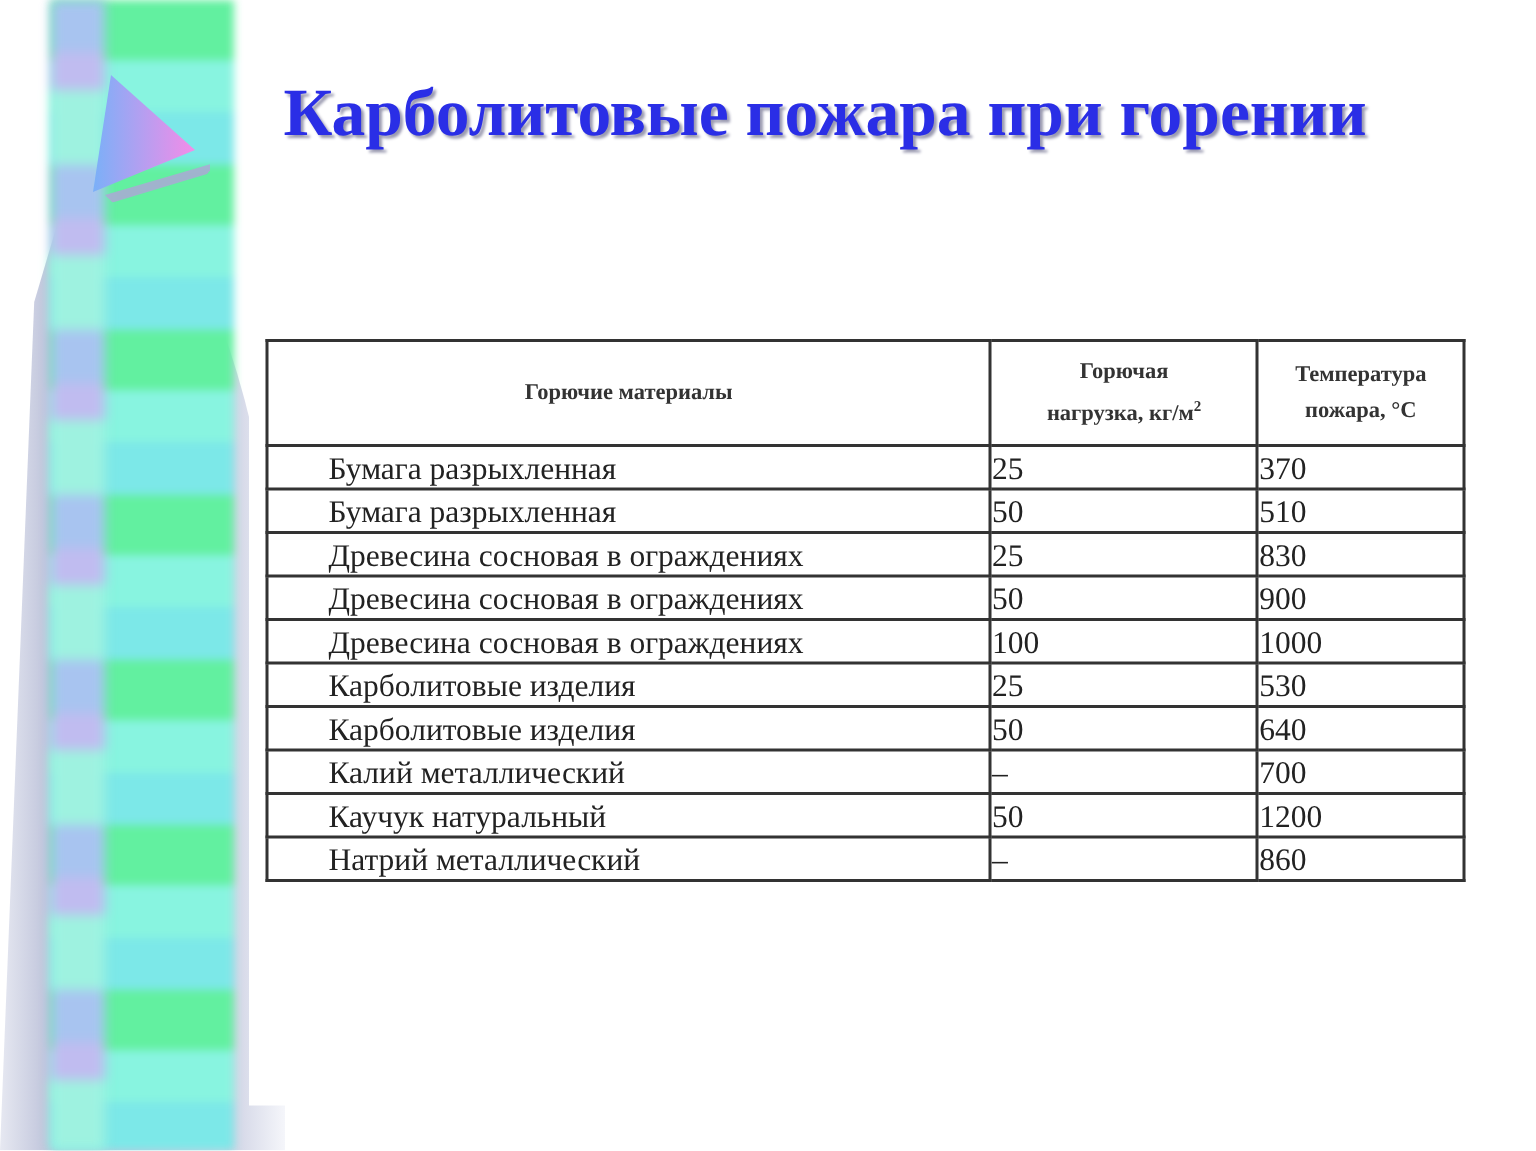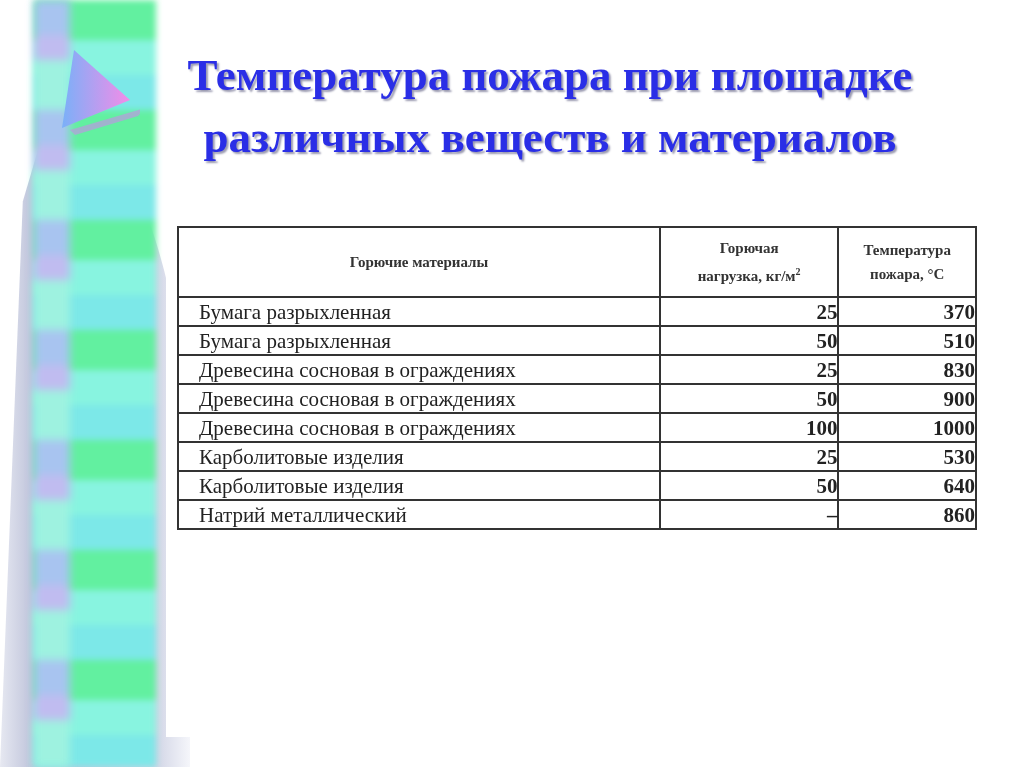--- a/index.html
+++ b/index.html
@@ -59,22 +59,22 @@
     border: 2px solid #333;
     padding: 0;
   }
   table.fire th {
     height: 68px; font-size: 15px; font-weight: bold; line-height: 24px;
     color: #333;
   }
   table.fire td {
     height: 27px; font-size: 21px; line-height: 26px;
   }
-  table.fire td.name { padding-left: 20px; text-align: left; }
-  table.fire td.num { text-align: right; font-weight: bold; }
+  table.fire td.name { padding-left: 40px; text-align: left; }
+  table.fire td.num { text-align: left; }
   .col1 { width: 496px; }
   .col2 { width: 182px; }
   .col3 { width: 138px; }
   sup { font-size: 10px; }
 </style>
 </head>
 <body>
 
 <div class="side-swoosh"></div>
 <div class="side-strip"></div>
@@ -85,22 +85,21 @@
     <linearGradient id="tg" x1="0" y1="0" x2="1" y2="0">
       <stop offset="0" stop-color="#7ab0f8"></stop>
       <stop offset="1" stop-color="#f48ce8"></stop>
     </linearGradient>
   </defs>
   <polygon points="10,80 85,58 78,66 15,85" fill="#b0a4d8" opacity="0.8"></polygon>
   <polygon points="14,0 70,50 2,78" fill="url(#tg)"></polygon>
 </svg>
 
 <h1 class="title">
-  <span>Температура пожара при площадке</span><br>
-  <span>различных веществ и материалов</span>
+  <span>Карболитовые пожара при горении</span><br>
 </h1>
 
 <div class="table-frame"></div>
 
 <table class="fire">
   <thead>
     <tr>
       <th class="col1">
         <span>Горючие материалы</span>
       </th>
@@ -144,18 +143,28 @@
         <td class="name">Карболитовые изделия</td>
         <td class="num">25</td>
         <td class="num">530</td>
       </tr>
     <tr>
         <td class="name">Карболитовые изделия</td>
         <td class="num">50</td>
         <td class="num">640</td>
       </tr>
     <tr>
+        <td class="name">Калий металлический</td>
+        <td class="num">–</td>
+        <td class="num">700</td>
+      </tr>
+    <tr>
+        <td class="name">Каучук натуральный</td>
+        <td class="num">50</td>
+        <td class="num">1200</td>
+      </tr>
+    <tr>
         <td class="name">Натрий металлический</td>
         <td class="num">–</td>
         <td class="num">860</td>
       </tr>
   </tbody>
 </table>
 
 </body></html>

